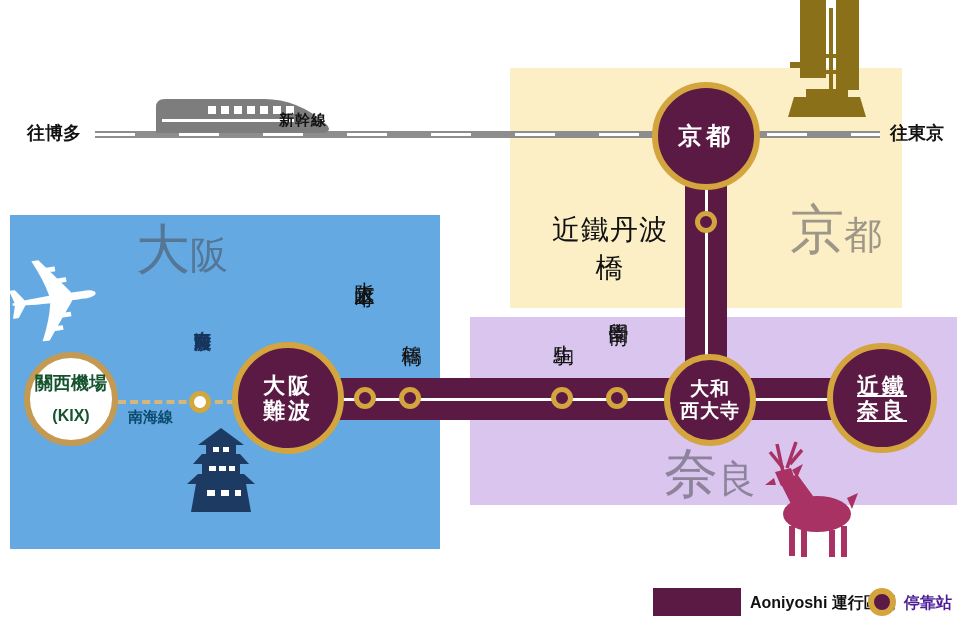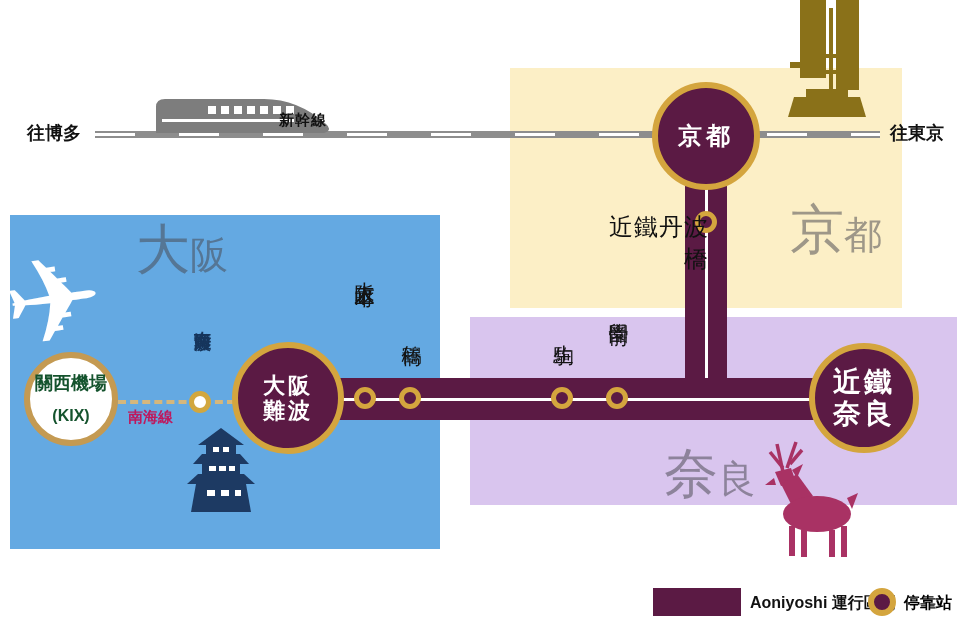--- a/index.html
+++ b/index.html
@@ -36,55 +36,55 @@
   .stripe-h { position:absolute; top:19.5px; left:0; right:0; height:3px; background:#ffffff; }
   .nankai-dash { position:absolute; left:118px; top:400px; width:117px; height:0; border-top:4px dashed #d5b77c; }
 
   
   .station { position:absolute; border-radius:50%; background:#5b1a44; border:6px solid #d4a53e;
              display:flex; flex-direction:column; align-items:center; justify-content:center;
              color:#ffffff; font-weight:bold; text-align:center; line-height:1.15; }
   .st-kyoto    { left:652px; top:82px;  width:108px; height:108px; font-size:24px; letter-spacing:4px; }
   .st-namba    { left:232px; top:342px; width:112px; height:112px; font-size:22px; letter-spacing:3px; }
   .st-saidaiji { left:664px; top:354px; width:92px;  height:92px;  font-size:19px; letter-spacing:1px; }
-  .st-nara     { left:809px; top:343px; width:110px; height:110px; font-size:28px; letter-spacing:3px; }
+  .st-nara     { left:827px; top:343px; width:110px; height:110px; font-size:22px; letter-spacing:3px;text-decoration:underline; }
   .st-kix      { left:24px;  top:352px; width:94px;  height:94px;  background:#ffffff; border-color:#c49a52;
                  color:#14532d; font-size:18px; letter-spacing:0; }
   .st-kix .kix-sub { font-size:16px; margin-top:13px; }
 
   .marker { position:absolute; width:22px; height:22px; border-radius:50%;
             background:#5b1a44; border:5px solid #d4a53e; }
   .marker-white { background:#ffffff; border-color:#d2a73e; }
 
   
   .vlabel { position:absolute; writing-mode:vertical-rl; text-orientation:upright;
             font-size:20px; color:#141414; letter-spacing:2px; font-weight:500; white-space:nowrap; }
   .vl-uehommachi { left:352px; top:266px; }
   .vl-tsuruhashi { left:399px; top:329px; }
   .vl-ikoma      { left:551px; top:329px; }
   .vl-gakuemmae  { left:606px; top:307px; }
   .vl-nankai     { left:191px; top:317px; font-size:17px; font-weight:bold; color:#16355c; letter-spacing:1px; }
 
-  .tambabashi-label { position:absolute; left:585px; top:211px; width:124px; text-align:right;
-                      font-size:24px; color:#111; font-weight:500; letter-spacing:1px; }
-  .nankai-line-label { position:absolute; left:128px; top:408px; font-size:15px; font-weight:bold; color:#be185d; }
+  .tambabashi-label { position:absolute; left:548px; top:211px; width:124px; text-align:center;
+                      font-size:28px; color:#111; font-weight:500; letter-spacing:1px; }
+  .nankai-line-label { position:absolute; left:128px; top:408px; font-size:15px; font-weight:bold; color:#0c4a6e; }
 
   
   .plane { position:absolute; left:4px; top:242px; font-size:118px; color:#ffffff; line-height:1;
            transform:rotate(-8deg); }
   .castle-svg { position:absolute; left:183px; top:428px; width:76px; height:84px; }
   .deer-svg   { position:absolute; left:763px; top:438px; width:96px; height:120px; }
   .tower-svg  { position:absolute; left:778px; top:0;    width:96px; height:118px; }
 
   
   .legend-swatch { position:absolute; left:653px; top:588px; width:88px; height:28px; background:#5b1a44; }
   .legend-route-label { position:absolute; left:750px; top:593px; font-size:16px; font-weight:bold; color:#111; }
   .legend-ring { position:absolute; left:868px; top:588px; width:28px; height:28px; border-radius:50%;
                  background:#5b1a44; border:6px solid #d4a53e; }
-  .legend-stop-label { position:absolute; left:904px; top:593px; font-size:16px; font-weight:bold; color:#000000; }
+  .legend-stop-label { position:absolute; left:904px; top:593px; font-size:16px; font-weight:bold; color:#4c1d95; }
 </style>
 </head>
 <body>
 
 <div id="map">
 
   <div class="region region-kyoto"></div>
   <div class="region region-osaka"></div>
   <div class="region region-nara"></div>
 
@@ -192,20 +192,24 @@
   <div class="marker" style="left:695px; top:211px;"></div>
   <div class="marker marker-white" style="left:189px; top:391px;"></div>
 
   <div class="station st-kyoto">
     <span>京都</span>
   </div>
   <div class="station st-namba">
     <span>大阪</span>
     <span>難波</span>
   </div>
+  <div class="station st-saidaiji">
+    <span>大和</span>
+    <span>西大寺</span>
+  </div>
   <div class="station st-nara">
     <span>近鐵</span>
     <span>奈良</span>
   </div>
   <div class="station st-kix">
     <span>關西機場</span>
     <span class="kix-sub">(KIX)</span>
   </div>
 
   <div class="vlabel vl-uehommachi">大阪上本町</div>

